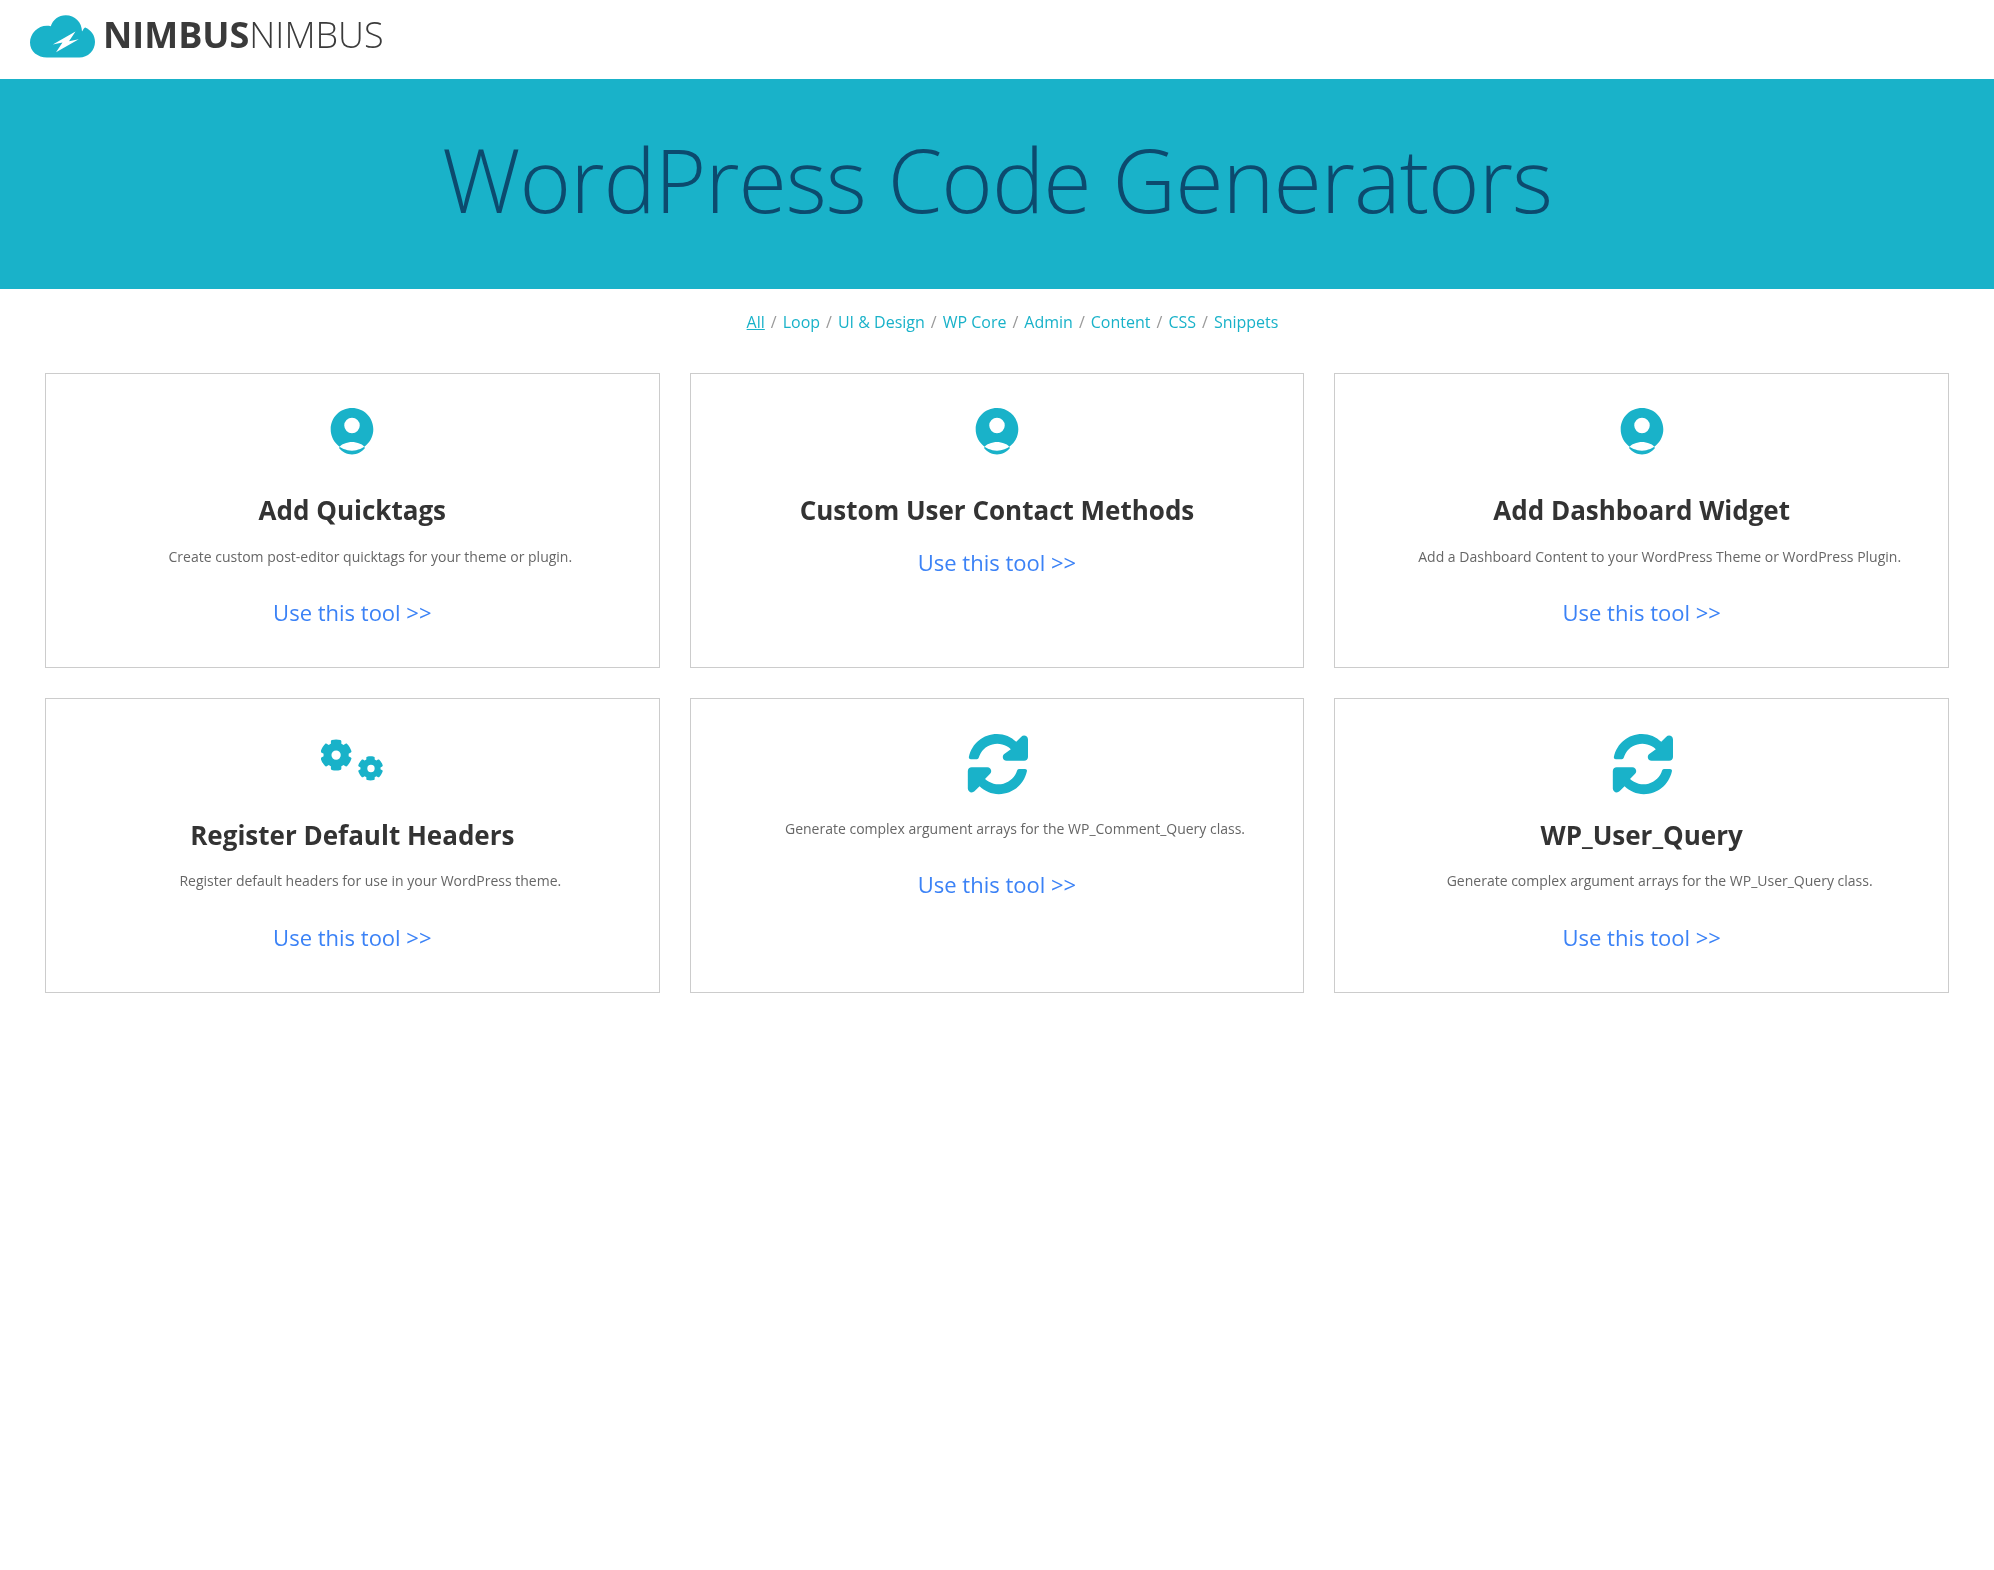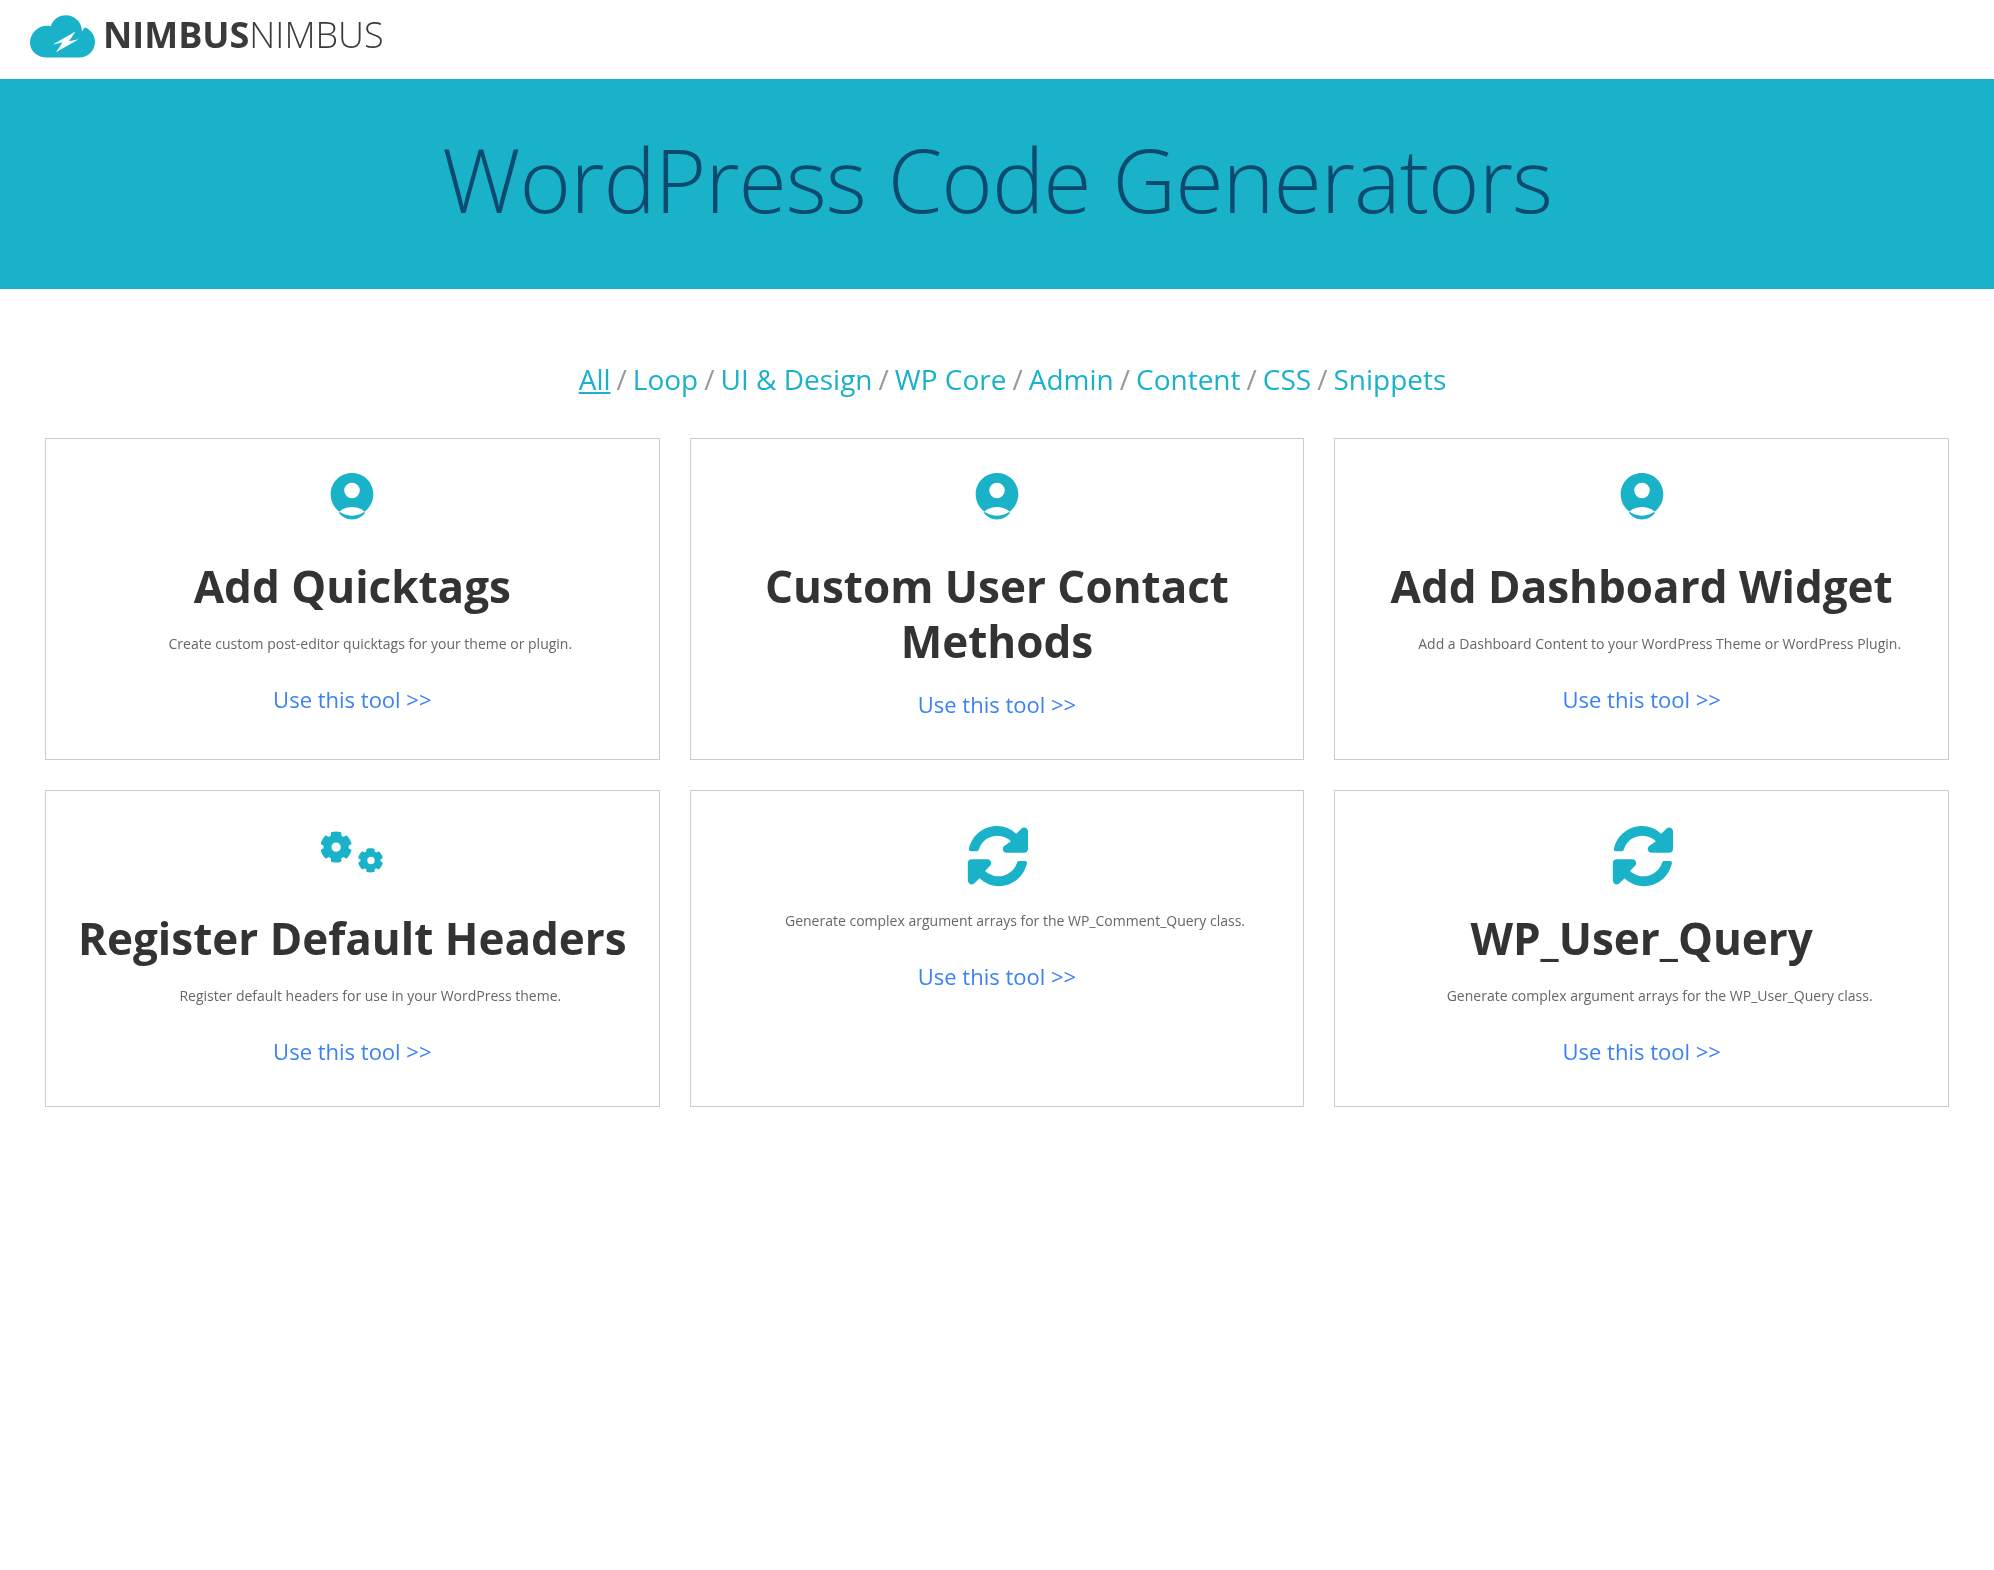--- a/index.html
+++ b/index.html
@@ -3,29 +3,29 @@
 <meta charset="utf-8">
 <style>
 * { margin:0; padding:0; box-sizing:border-box; }
 body { font-family:"Open Sans","Segoe UI",Arial,sans-serif; color:#333; }
 .header { display:flex; align-items:center; padding:10px 30px 20px; }
 .logo-icon { width:65px; height:45px; margin-right:8px; }
 .logo-text { font-size:36px; font-weight:300; letter-spacing:0px; color:#3a3a3a; }
 .logo-text .bold { font-weight:700;text-align:right; }
 .banner { background:#19b2c9; color:#0c4a6e; text-align:center; padding:40px 0 50px; }
 .banner h1 { font-weight:300; font-size:88px; letter-spacing:-1px; }
-.filters { text-align:center; padding:71px 0 40px; font-size:28px; color:#888;margin-left:31px; }
+.filters { text-align:center; padding:22px 0 40px; font-size:16px; color:#888;margin-left:31px; }
 .filters a { color:#19b2c9; text-decoration:none; }
 .filters a.active { text-decoration:underline; }
 .filters .sep { color:#999; margin:0 6px; }
 .grid { display:grid; grid-template-columns:repeat(3,1fr); gap:30px; padding:0 45px 40px; }
 .card { border:1px solid #ccc; padding:35px 25px 40px; text-align:center; }
 .card .icon { color:#19b2c9; margin-bottom:25px; height:60px; display:flex; justify-content:center; align-items:center; }
 .card .icon svg { width:62px; height:62px; fill:#19b2c9; }
-.card h2 { font-weight:700; font-size:44px; color:#333; margin-bottom:20px; line-height:1.25; }
+.card h2 { font-weight:700; font-size:26px; color:#333; margin-bottom:20px; line-height:1.25; }
 .card p { font-size:14px; color:#666; line-height:1.45; margin-bottom:30px;margin-left:36px; }
 .card a.tool { color:#3b82f6; text-decoration:none; font-size:22px; }
 </style>
 </head>
 <body>
 
 <div class="header">
   <span class="logo-icon">
     <svg viewBox="0 0 100 70">
         <path fill="#19b2c9" d="M80 30c0-14-11-25-25-25-11 0-20 7-23 17-2-1-4-1-6-1C12 21 0 33 0 47s12 23 26 23h50c13 0 24-11 24-24 0-10-6-18-15-22-1-1-3 3-5 6z"></path>

